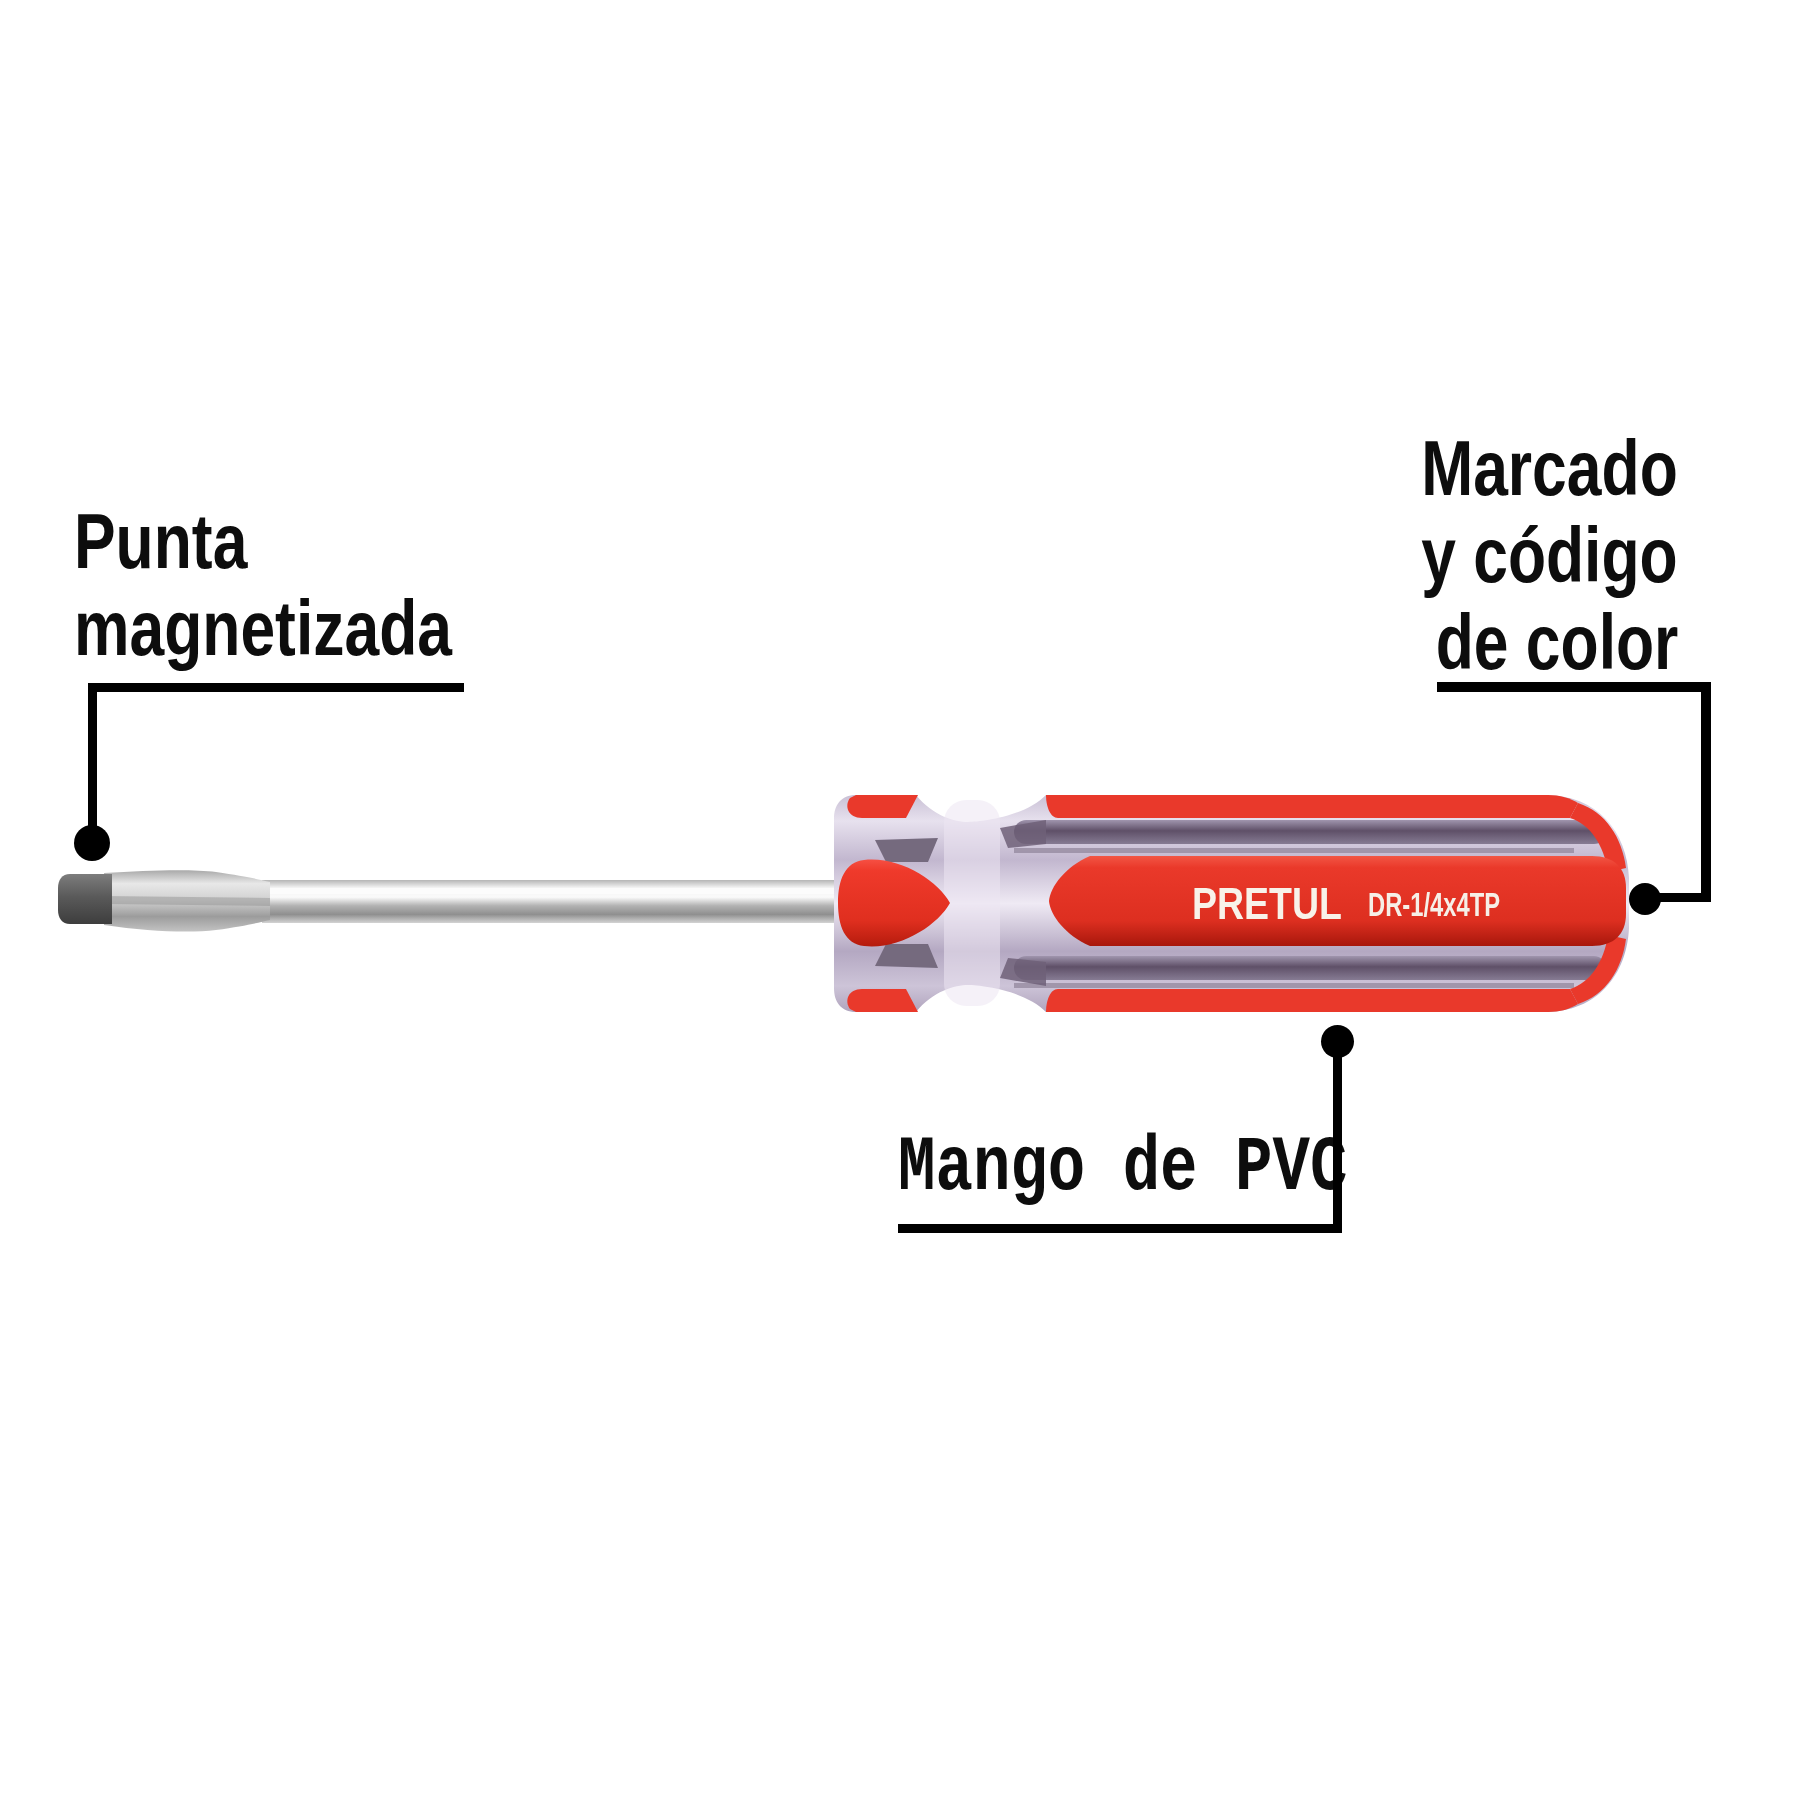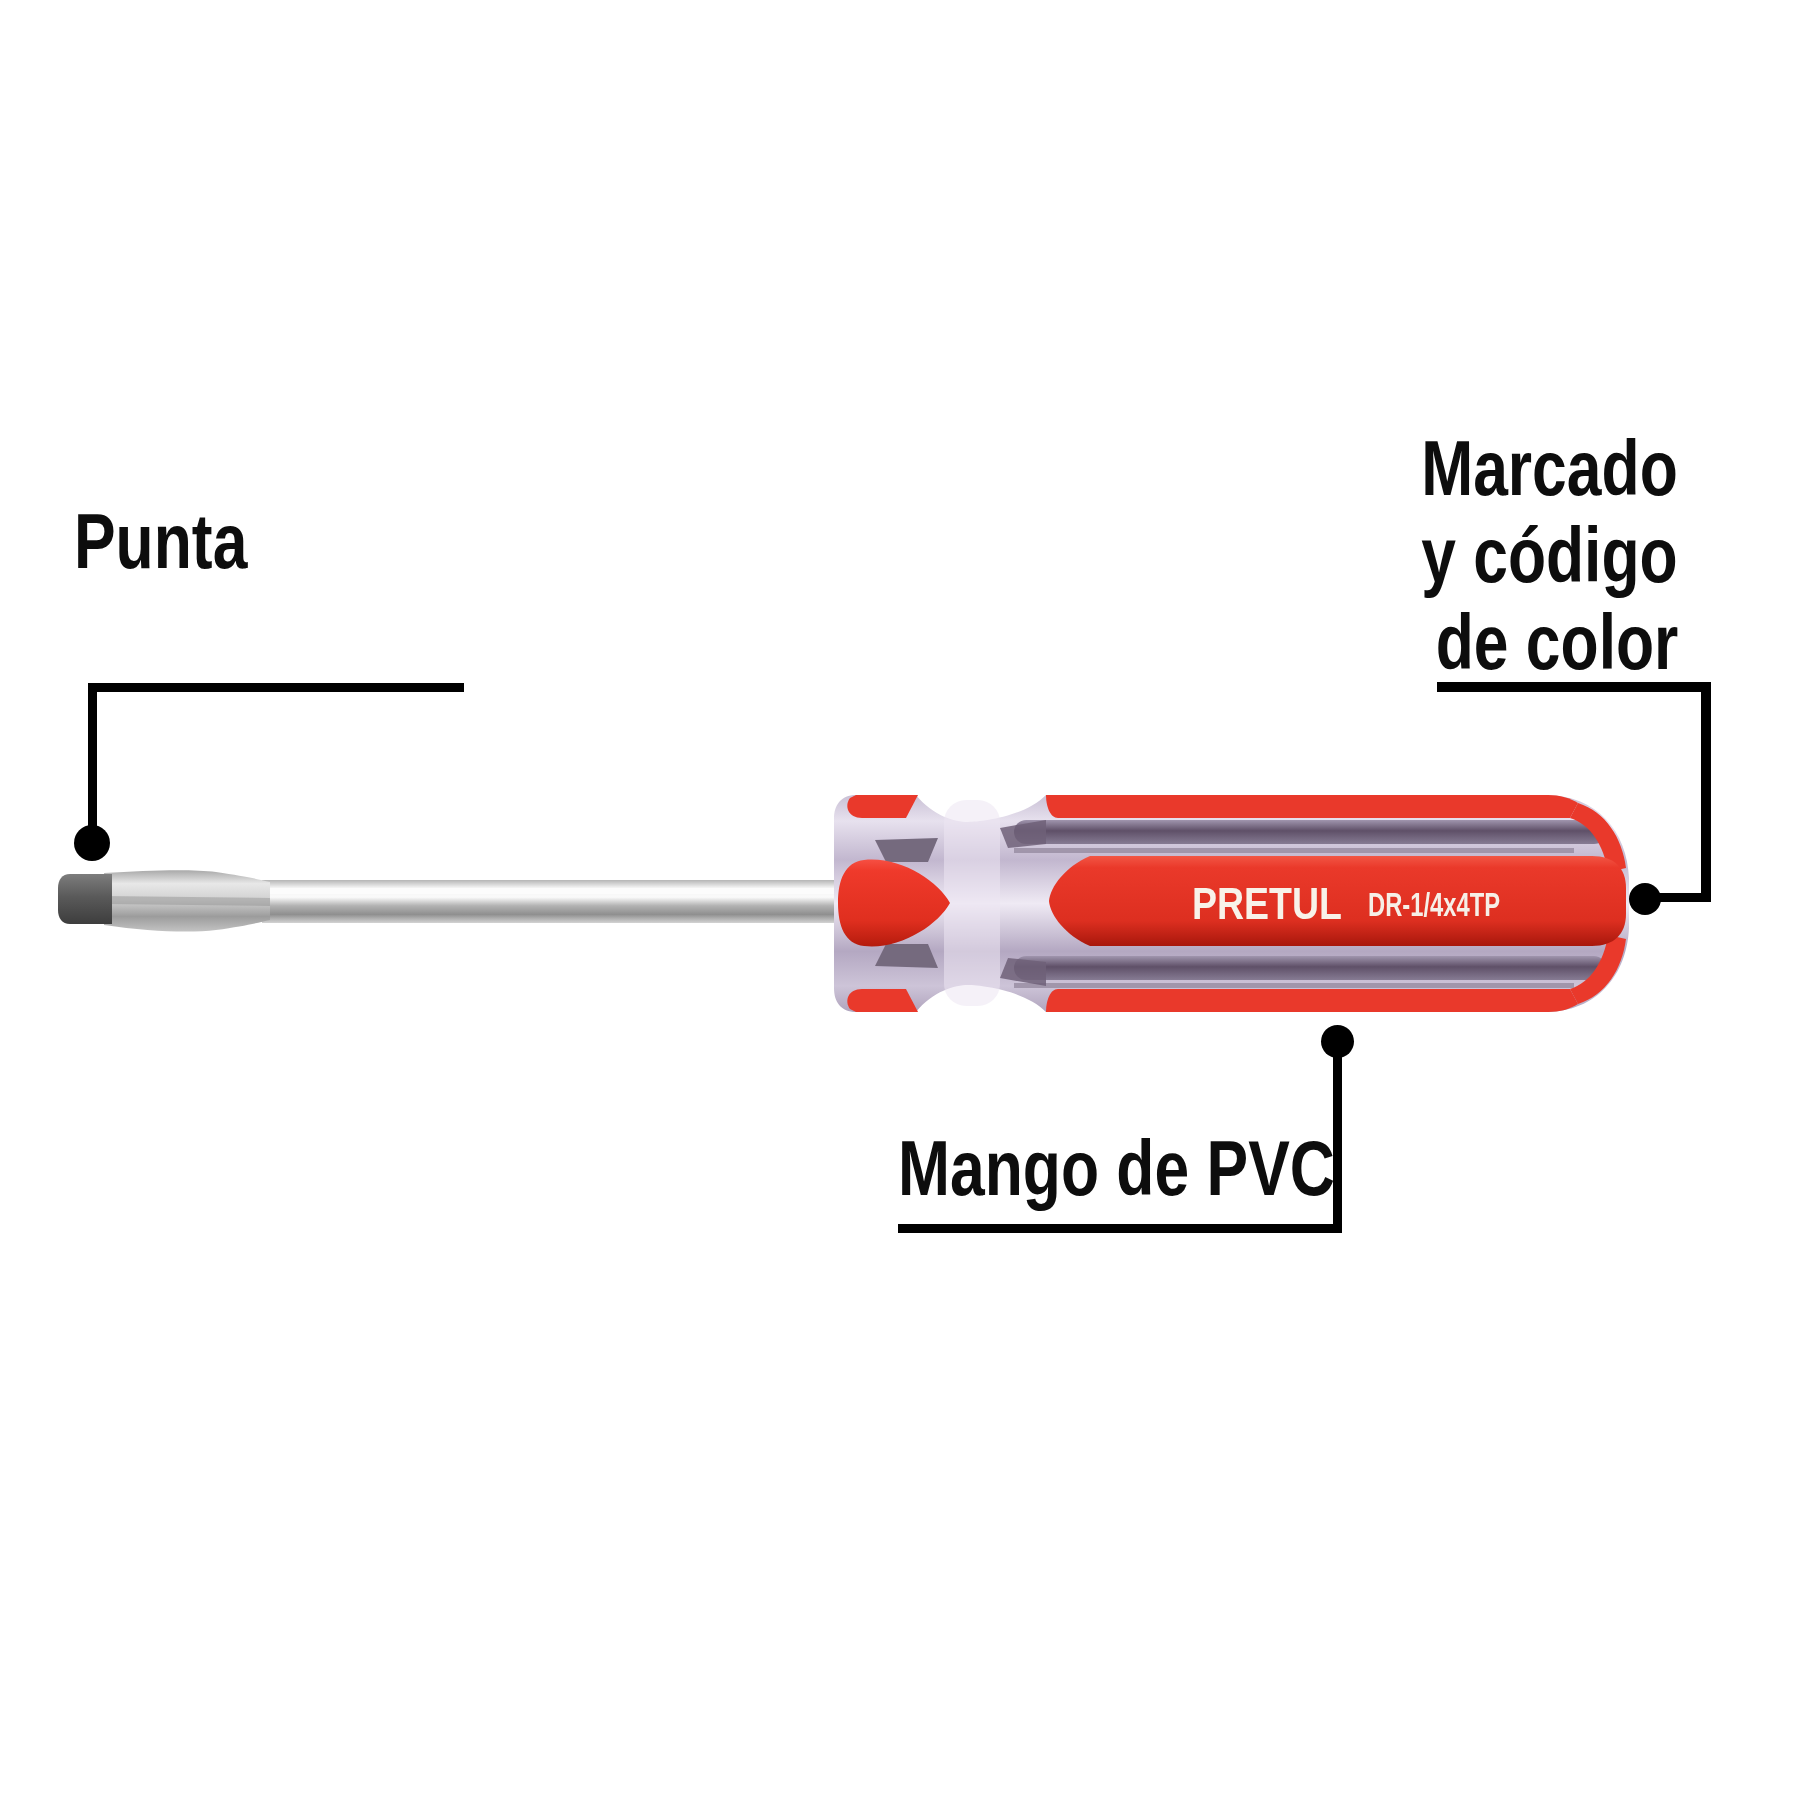--- a/index.html
+++ b/index.html
@@ -114,35 +114,36 @@
 
     <path fill="url(#gBand)" d="M1090,856 L1592,856 C1614,856 1626,868 1626,888 L1626,914
              C1626,934 1614,946 1592,946 L1090,946 C1066,936 1050,915 1049,901
              C1050,887 1066,866 1090,856 Z"></path>
     <text x="1192" y="919" font-family="Liberation Sans, sans-serif" font-weight="bold" font-size="45" fill="#f8f2e9" textLength="150" lengthAdjust="spacingAndGlyphs">PRETUL</text>
     <text x="1368" y="916" font-family="Liberation Sans, sans-serif" font-weight="bold" font-size="33" fill="#f6efe7" textLength="132" lengthAdjust="spacingAndGlyphs">DR-1/4x4TP</text>
   </svg>
 
   <div class="label" style="left:74px;top:498px;">
     <span class="ln"><span class="cond">Punta</span></span>
+    <span class="ln"><span class="cond">magnetizada</span></span>
   </div>
   <div class="cl" style="left:90px;top:683px;width:374px;height:9px;"></div>
   <div class="cl" style="left:88px;top:683px;width:9px;height:150px;"></div>
   <div class="dot" style="left:74px;top:825px;width:36px;height:36px;"></div>
 
   <div class="label" style="right:122px;top:425px;text-align:right;text-decoration:underline;">
     <span class="ln"><span class="cond r">Marcado</span></span>
     <span class="ln"><span class="cond r">y código</span></span>
     <span class="ln"><span class="cond r">de color</span></span>
   </div>
   <div class="cl" style="left:1437px;top:682px;width:274px;height:10px;"></div>
   <div class="cl" style="left:1701px;top:682px;width:10px;height:216px;"></div>
   <div class="cl" style="left:1645px;top:893px;width:66px;height:9px;"></div>
   <div class="dot" style="left:1629px;top:883px;width:32px;height:32px;"></div>
 
-  <div class="label" style="left:898px;top:1125px;">
+  <div class="label" style="left:898px;top:1125px;font-family:Liberation Mono, monospace;">
     <span class="ln"><span class="cond">Mango de PVC</span></span>
   </div>
   <div class="cl" style="left:898px;top:1224px;width:444px;height:9px;"></div>
   <div class="cl" style="left:1333px;top:1045px;width:9px;height:188px;"></div>
   <div class="dot" style="left:1321px;top:1025px;width:33px;height:33px;"></div>
 
 </div>
 
 </body></html>

